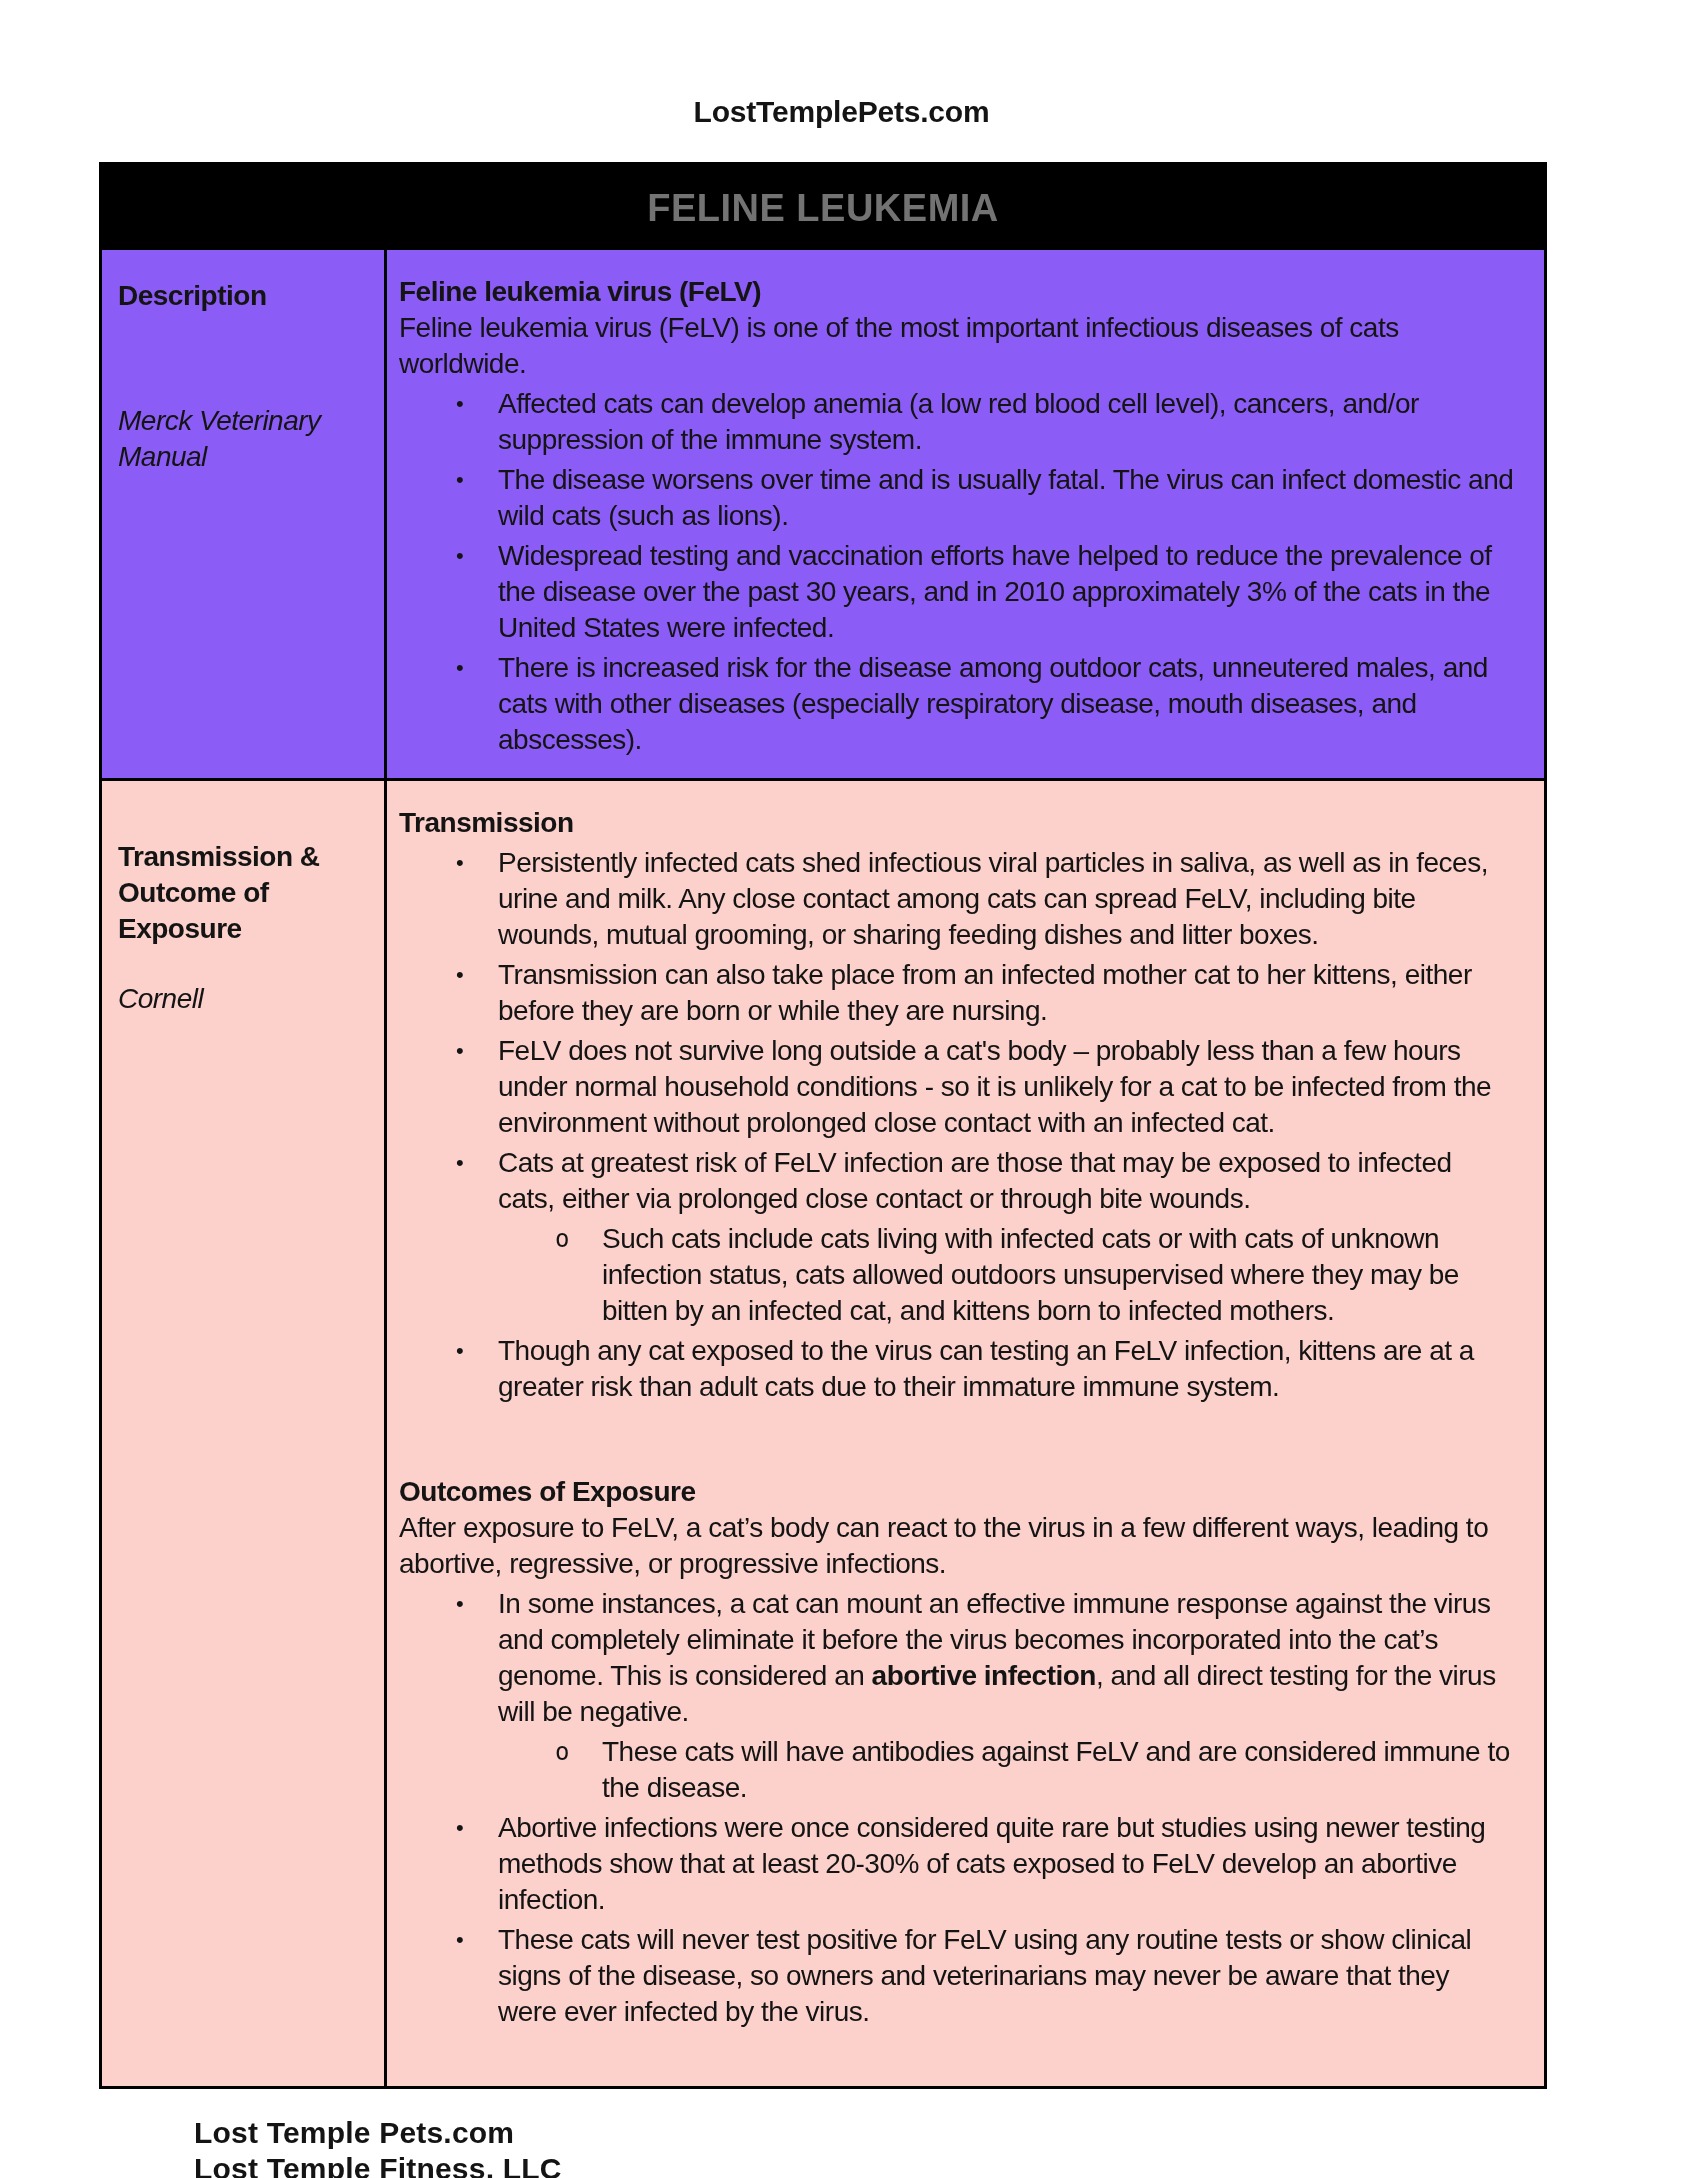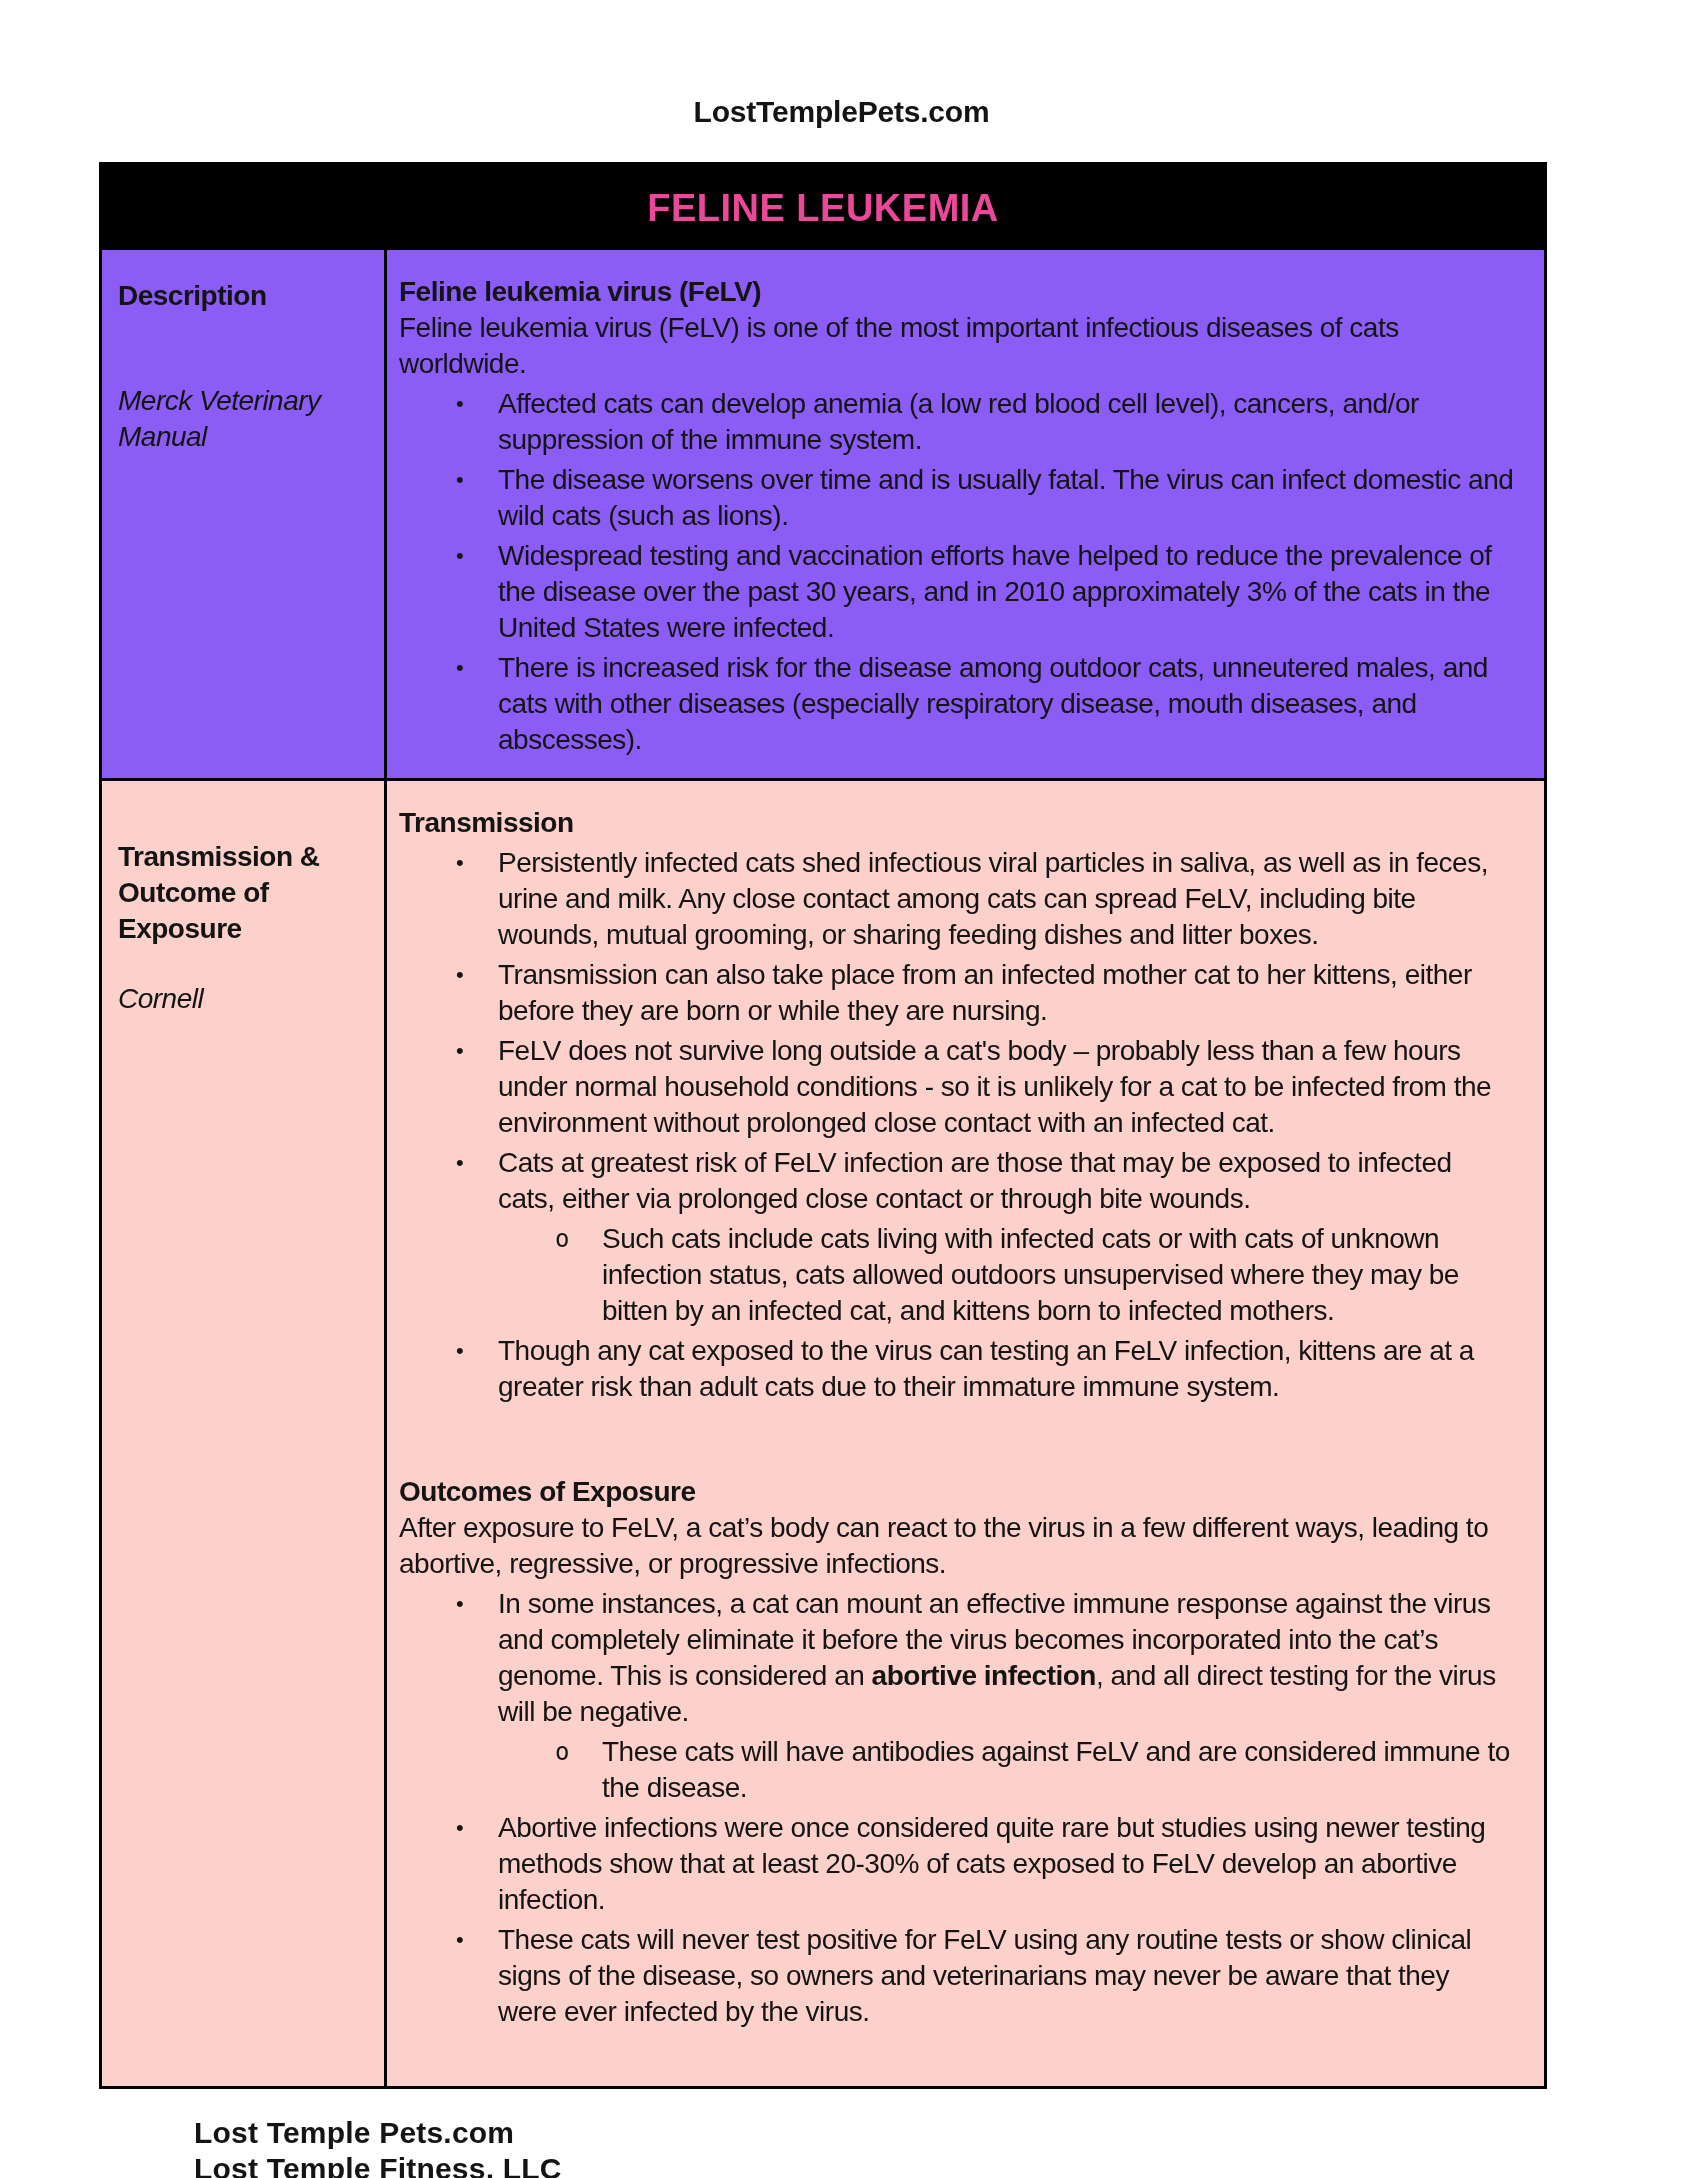--- a/index.html
+++ b/index.html
@@ -19,21 +19,21 @@
     font-size: 30px;
     letter-spacing: -0.2px;
   }
   .doc-table {
     margin: 32px 0 0 99px;
     width: 1448px;
     border: 3px solid #000000;
   }
   .banner {
     background: #000000;
-    color: #ec4899;
+    color: #737373;
     height: 85px;
     display: flex;
     align-items: center;
     justify-content: center;
     font-weight: bold;
     font-size: 38px;
     letter-spacing: 0.5px;
   }
   .t-row {
     display: grid;
@@ -44,21 +44,21 @@
     border-right: 3px solid #000000;
     padding: 14px 18px 20px 16px;
   }
   .cell-right { padding: 24px 30px 20px 12px; }
   .row-1 { background: #8b5cf6; min-height: 487px; }
   .row-2 { background: #fcd0cb; min-height: 1308px; }
   .label-title { font-weight: bold; max-width: 243px; }
   .label-title.offset-1 { margin-top: 14px; }
   .label-title.offset-2 { margin-top: 44px; }
   .label-source { font-style: italic; max-width: 243px; }
-  .label-source.gap-1 { margin-top: 69px; }
+  .label-source.gap-1 { margin-top: 89px; }
   .label-source.gap-2 { margin-top: 34px; }
   .sec-h { font-weight: bold; }
   .bullet { position: relative; padding-left: 99px; margin-top: 4px; }
   .bullet .marker {
     position: absolute;
     left: 57px;
     top: 0;
     font-size: 22px;
   }
   .bullet.l2 { padding-left: 203px; }

